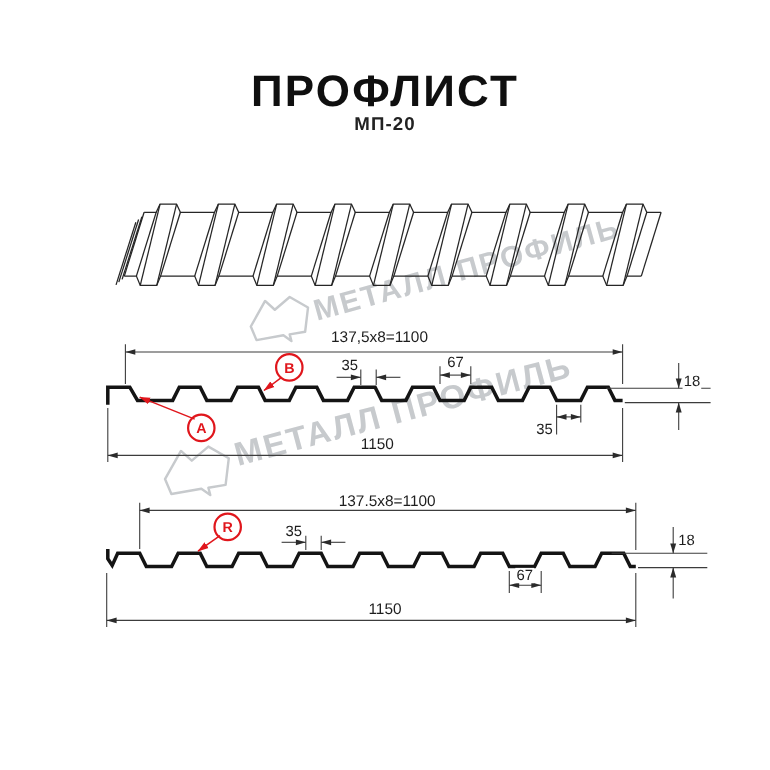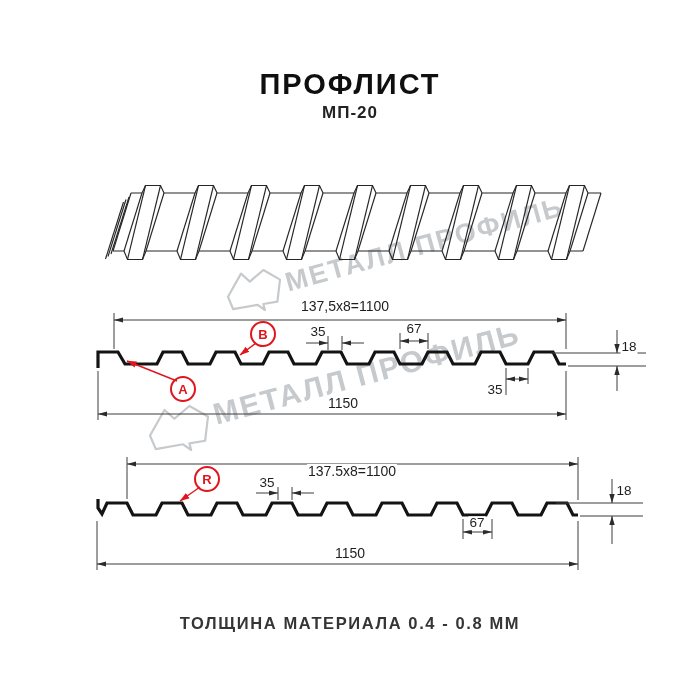--- a/index.html
+++ b/index.html
@@ -1,20 +1,20 @@
 <!DOCTYPE html>
 <html><head>
 <meta charset="utf-8">
 <style>
   html,body{margin:0;padding:0;background:#ffffff;}
   .page{position:relative;width:700px;height:700px;background:#ffffff;overflow:hidden;
         font-family:"Liberation Sans", sans-serif;}
   .abs{position:absolute;}
   .ctr{transform:translate(-50%,-50%);white-space:nowrap;}
-  .title{font-size:29px;font-weight:bold;letter-spacing:2px;color:#0f0f0f;}
+  .title{font-size:40px;font-weight:bold;letter-spacing:2px;color:#0f0f0f;}
   .subtitle{font-size:17px;font-weight:bold;letter-spacing:1px;color:#222;}
   .footer{font-size:16.5px;font-weight:bold;letter-spacing:1.6px;color:#353535;}
   .dimlabel{font-size:13.5px;color:#1e1e1e;background:#fff;padding:0 1px;line-height:1;text-align:right;}
   .dimlabel.big{font-size:14px;}
   .callout{width:22px;height:22px;border:2px solid #e0161c;border-radius:50%;
            color:#e0161c;font-size:13px;font-weight:bold;display:flex;
            align-items:center;justify-content:center;background:transparent;}
   .wmtext{font-weight:bold;color:#c7cacd;letter-spacing:2px;transform-origin:0 50%;}
   svg{position:absolute;left:0;top:0;}
 </style>
@@ -179,30 +179,29 @@
           <polygon points="578,564 569,561.4 569,566.6"></polygon>
       </g>
       <g stroke="#e0161c" stroke-width="1.4">
         <line x1="200" y1="487" x2="180" y2="501" marker-end="url(#mr)"></line>
       </g>
     </g>
   </svg>
 
   <div class="abs ctr title" style="left:350px;top:84px;">ПРОФЛИСТ</div>
   <div class="abs ctr subtitle" style="left:350px;top:113px;">МП-20</div>
-  <div class="abs ctr footer" style="left:350px;top:623px;">ТОЛЩИНА МАТЕРИАЛА 0.4 - 0.8 ММ</div>
 
   <div class="abs ctr dimlabel big" style="left:345px;top:306px;">137,5x8=1100</div>
   <div class="abs ctr dimlabel" style="left:318px;top:332px;">35</div>
   <div class="abs ctr dimlabel" style="left:414px;top:329px;">67</div>
   <div class="abs ctr dimlabel" style="left:629px;top:347px;">18</div>
   <div class="abs ctr dimlabel" style="left:495px;top:390px;">35</div>
   <div class="abs ctr dimlabel big" style="left:343px;top:403px;">1150</div>
 
-  <div class="abs ctr dimlabel big" style="left:352px;top:455px;margin-top:16px;">137.5x8=1100</div>
+  <div class="abs ctr dimlabel big" style="left:352px;top:455px;">137.5x8=1100</div>
   <div class="abs ctr dimlabel" style="left:267px;top:483px;">35</div>
   <div class="abs ctr dimlabel" style="left:477px;top:523px;">67</div>
   <div class="abs ctr dimlabel" style="left:624px;top:491px;">18</div>
   <div class="abs ctr dimlabel big" style="left:350px;top:553px;">1150</div>
 
   <div class="abs ctr callout" style="left:183px;top:389px;">A</div>
   <div class="abs ctr callout" style="left:263px;top:334px;">B</div>
   <div class="abs ctr callout" style="left:207px;top:479px;">R</div>
 
 </div>

